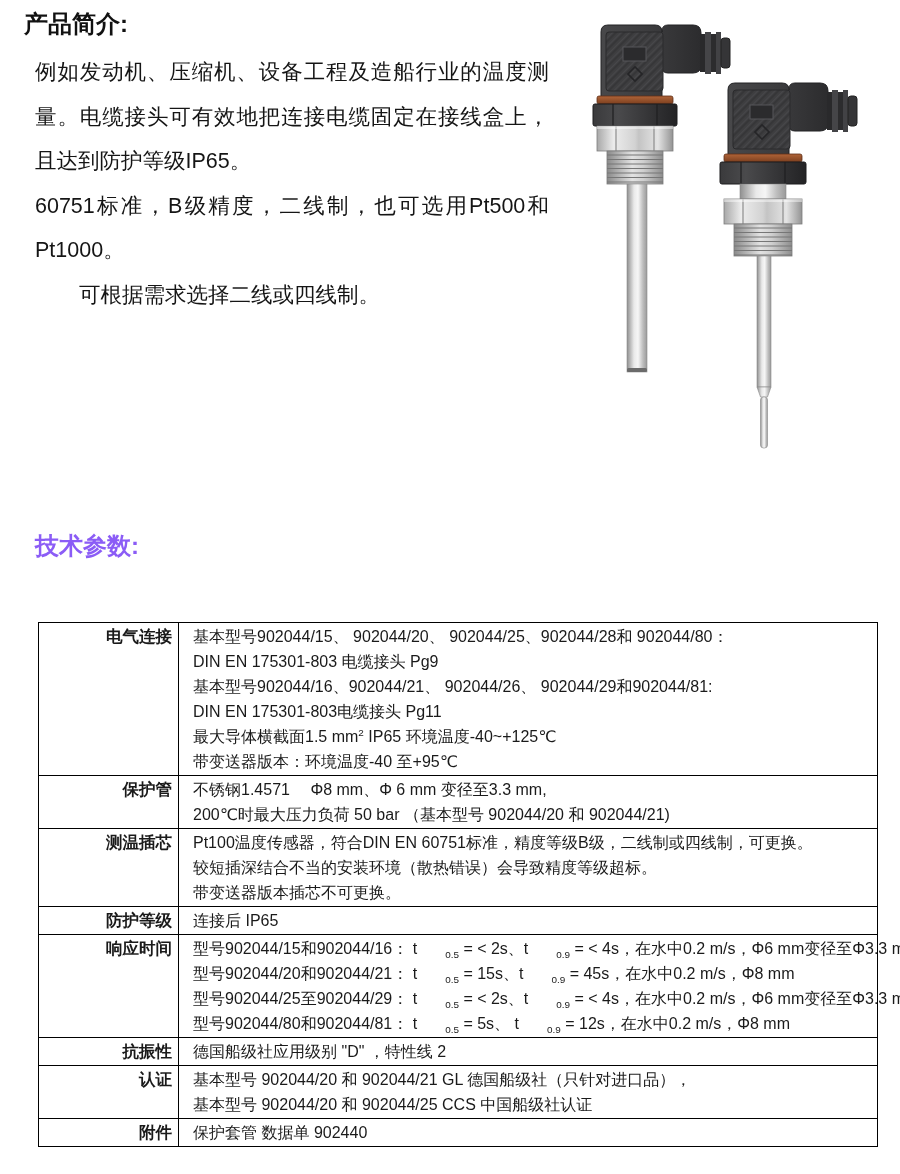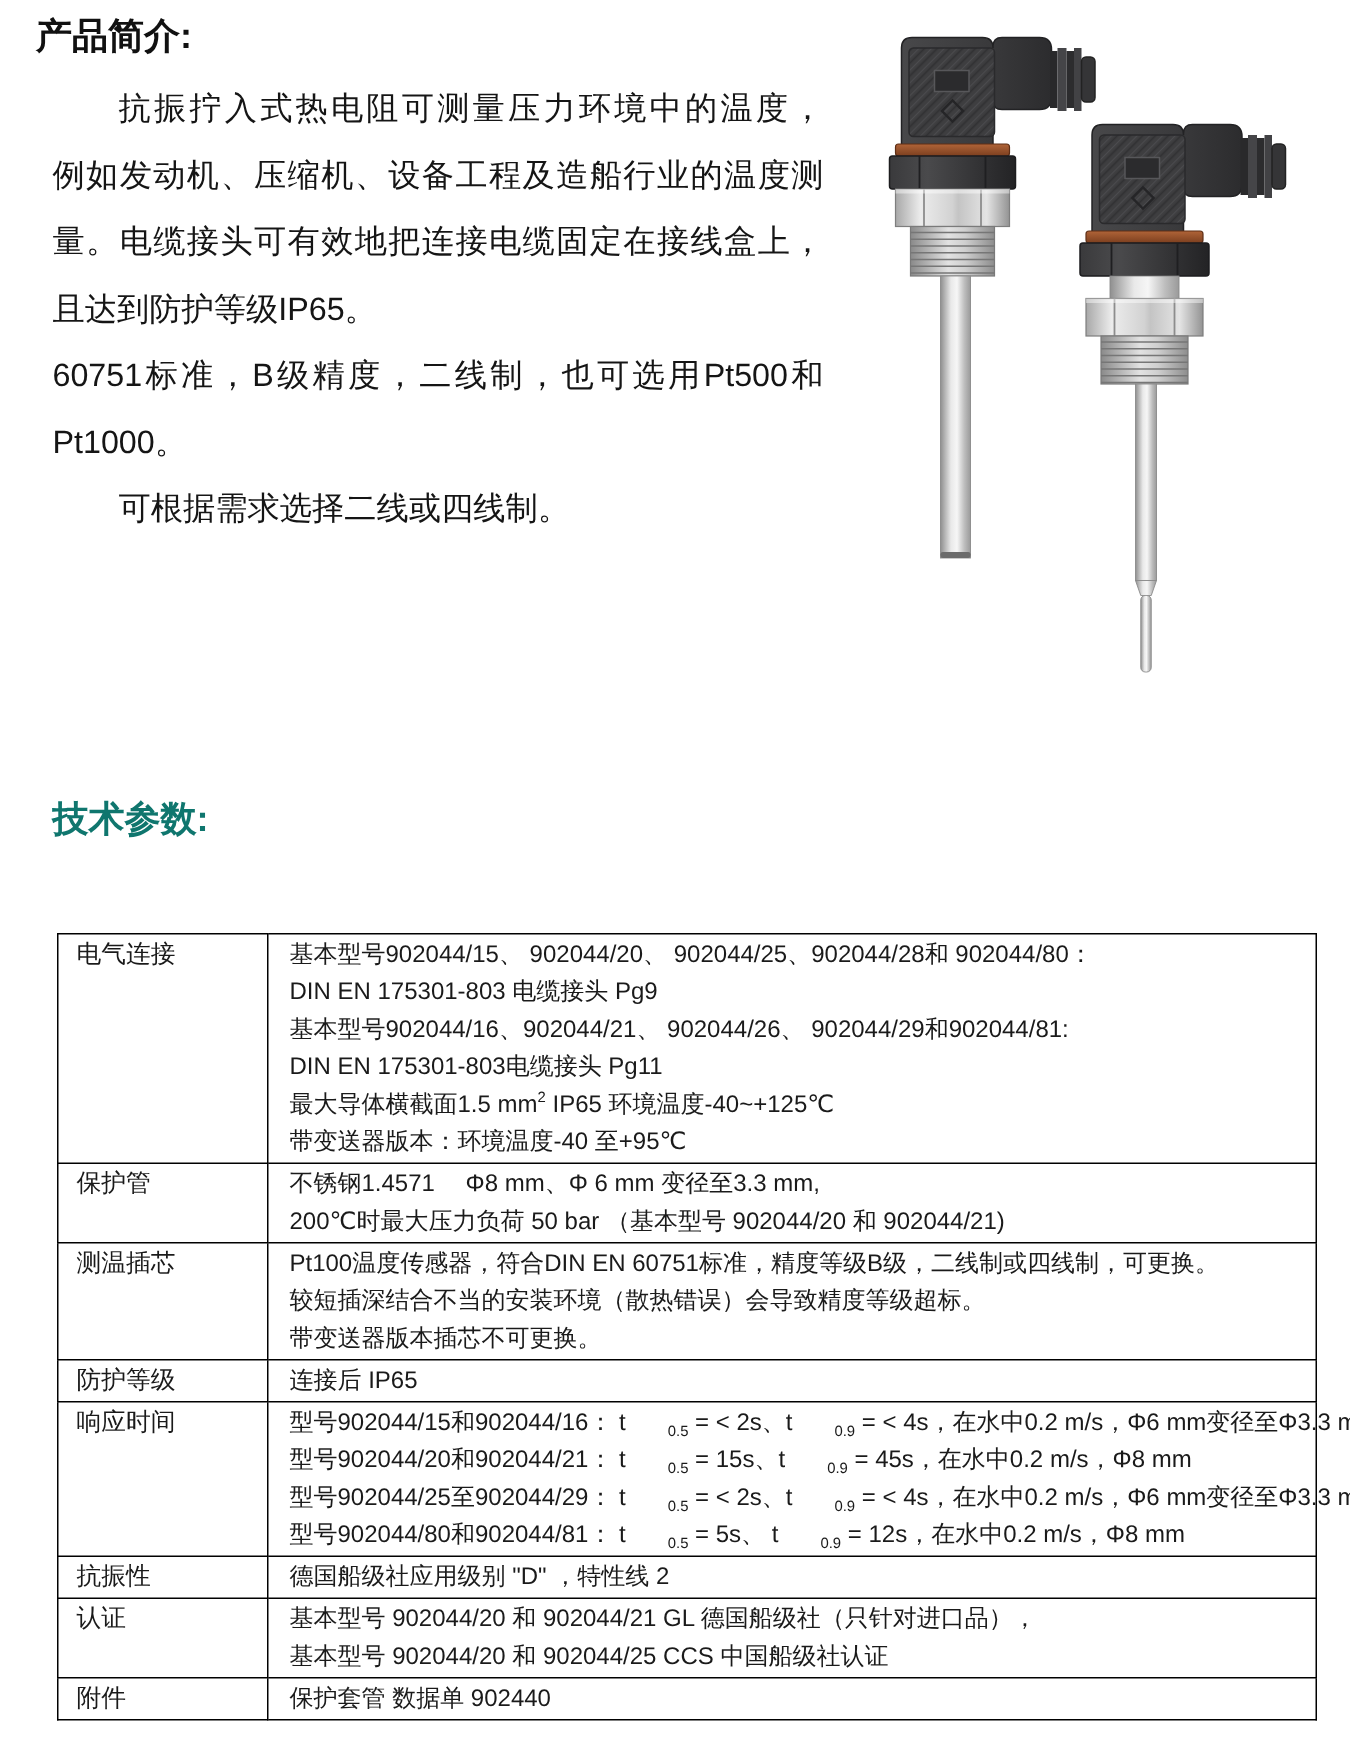--- a/index.html
+++ b/index.html
@@ -18,44 +18,43 @@
     font-size:21.5px;line-height:44.5px;color:#151515;
   }
   .intro-line{white-space:nowrap;}
   .intro-line.fill{white-space:normal;text-align:justify;text-align-last:justify;}
   .intro-line.indent{padding-left:44px;}
   
   .photo-wrap{position:absolute;left:573px;top:12px;width:292px;height:452px;}
   
   .tech-heading{
     position:absolute;left:35px;top:530px;
-    font-size:24px;font-weight:700;color:#0f766e;
+    font-size:24px;font-weight:700;color:#8b5cf6;
   }
   table.spec{
     position:absolute;left:38px;top:622px;width:840px;
     border-collapse:collapse;table-layout:fixed;
     font-size:16px;line-height:25px;color:#1a1a1a;
   }
   table.spec,table.spec td{border:1.4px solid #000;}
   td.spec-label{
-    width:121px;font-weight:400;vertical-align:top;
-    padding:1px 6px 1px 12px;font-size:16.5px;
+    width:121px;font-weight:700;vertical-align:top;
+    padding:1px 6px 1px 12px;font-size:16.5px;text-align:right;
   }
   td.spec-value{vertical-align:top;padding:1px 8px 1px 14px;}
   .spec-line{white-space:nowrap;}
   sub{font-size:0.62em;line-height:0;margin-left:28px;}
   sup{font-size:0.62em;line-height:0;}
 </style>
 </head>
 <body>
 
 <div class="intro-heading">产品简介:</div>
 
 <div class="intro-text">
-  <div class="intro-line indent fill">抗振拧入式热电阻可测量压力环境中的温度，</div>
   <div class="intro-line fill">例如发动机、压缩机、设备工程及造船行业的温度测</div>
   <div class="intro-line fill">量。电缆接头可有效地把连接电缆固定在接线盒上，</div>
   <div class="intro-line">且达到防护等级IP65。</div>
   <div class="intro-line fill">60751标准，B级精度，二线制，也可选用Pt500和</div>
   <div class="intro-line">Pt1000。</div>
   <div class="intro-line indent">可根据需求选择二线或四线制。</div>
 </div>
 
 <div class="photo-wrap">
 <svg width="292" height="452" viewBox="0 0 292 452" xmlns="http://www.w3.org/2000/svg">

